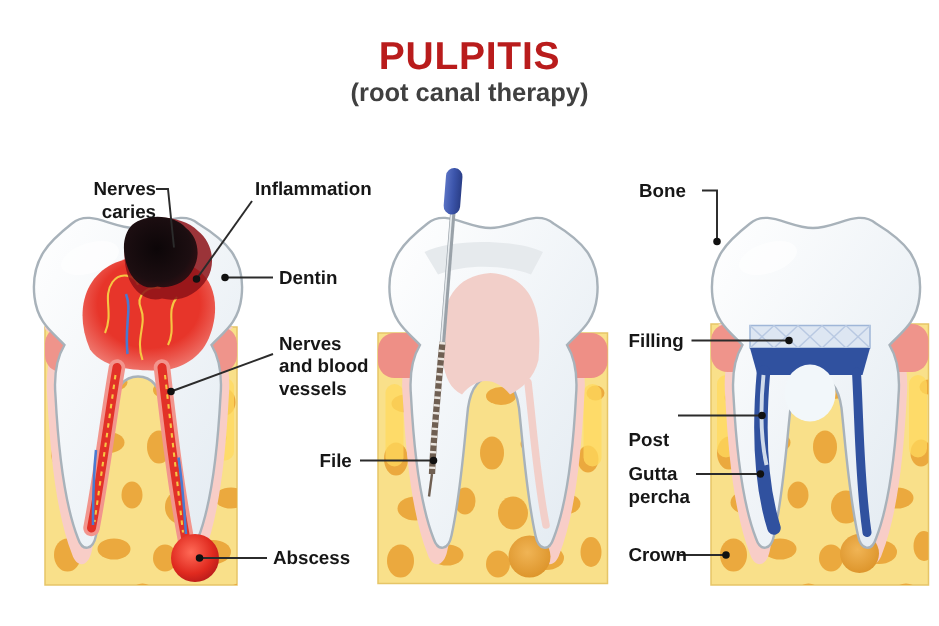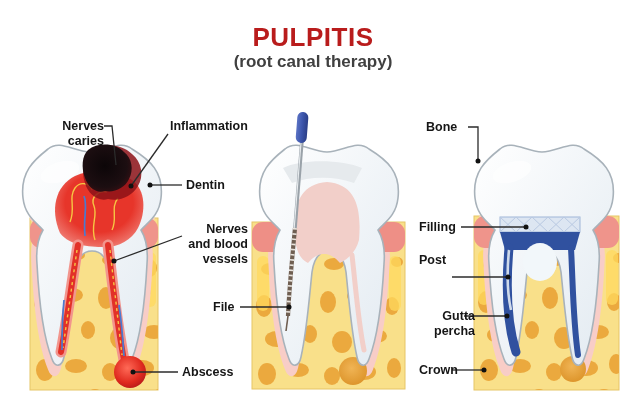--- a/index.html
+++ b/index.html
@@ -2,21 +2,21 @@
 <html><head>
 <meta charset="utf-8">
 <style>
   html,body{margin:0;padding:0;background:#fff;}
   .canvas{position:relative;width:626px;height:417px;background:#ffffff;
           font-family:"Liberation Sans",sans-serif;overflow:hidden;}
   .title{position:absolute;left:0;right:0;top:22px;text-align:center;
          font-size:26px;font-weight:bold;color:#b91c1c;letter-spacing:.5px;}
   .subtitle{position:absolute;left:0;right:0;top:52px;text-align:center;
          font-size:17px;font-weight:bold;color:#404040;}
-  .lbl{position:absolute;font-size:12.5px;font-weight:bold;color:#161616;line-height:1.2;text-align:right;}
+  .lbl{position:absolute;font-size:12.5px;font-weight:bold;color:#161616;line-height:1.2;}
   svg{position:absolute;left:0;top:0;}
 </style>
 </head>
 <body>
 
 <div class="canvas">
 
   <div class="title">PULPITIS</div>
   <div class="subtitle">(root canal therapy)</div>
 
@@ -225,16 +225,16 @@
   </svg>
 
   <div class="lbl" style="left:24px;top:119px;width:80px;text-align:right">Nerves caries</div>
   <div class="lbl" style="left:170px;top:119px">Inflammation</div>
   <div class="lbl" style="left:186px;top:178px">Dentin</div>
   <div class="lbl" style="left:186px;top:222px;width:62px">Nerves and blood vessels</div>
   <div class="lbl" style="left:182px;top:365px">Abscess</div>
   <div class="lbl" style="left:213px;top:300px">File</div>
   <div class="lbl" style="left:426px;top:120px">Bone</div>
   <div class="lbl" style="left:419px;top:220px">Filling</div>
-  <div class="lbl" style="left:419px;top:253px">Post</div>
+  <div class="lbl" style="left:419px;top:286px">Post</div>
   <div class="lbl" style="left:419px;top:309px;width:56px">Gutta percha</div>
   <div class="lbl" style="left:419px;top:363px">Crown</div>
 </div>
 
 </body></html>

